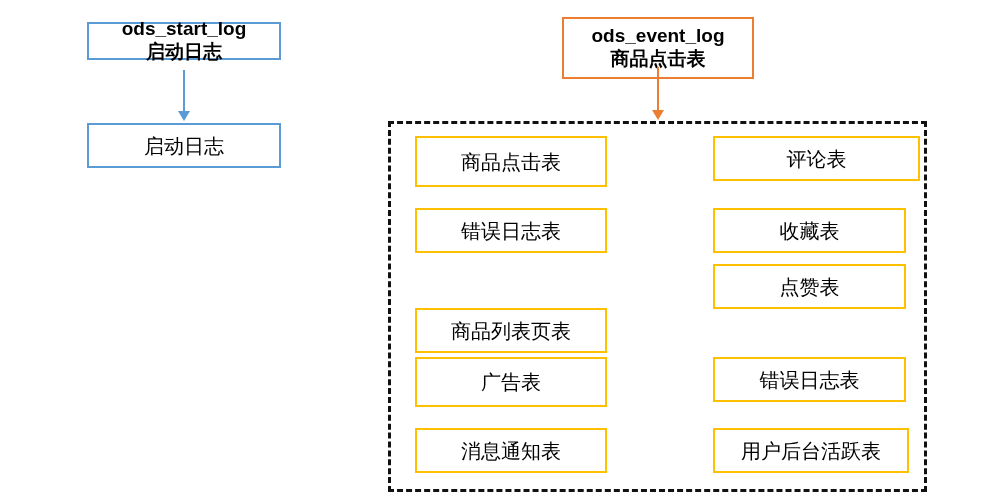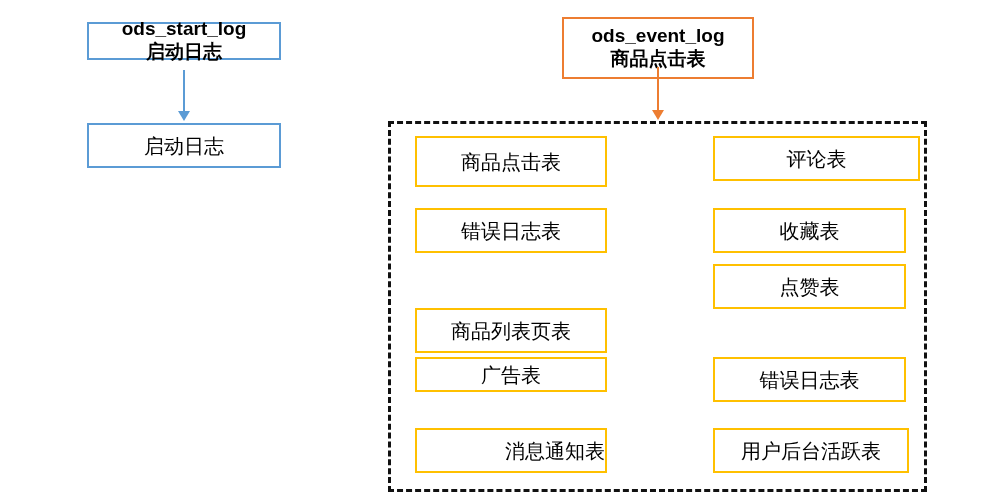--- a/index.html
+++ b/index.html
@@ -90,24 +90,24 @@
 
   <div class="box gold-border table-box" style="left:415px; top:136px; width:192px; height:51px;">
     <div>商品点击表</div>
   </div>
   <div class="box gold-border table-box" style="left:415px; top:208px; width:192px; height:45px;">
     <div>错误日志表</div>
   </div>
   <div class="box gold-border table-box" style="left:415px; top:280px; width:192px; height:45px;margin-top:28px;">
     <div>商品列表页表</div>
   </div>
-  <div class="box gold-border table-box" style="left:415px; top:357px; width:192px; height:35px;">
+  <div class="box gold-border table-box" style="left:415px; top:357px; width:192px; height:50px;">
     <div>广告表</div>
   </div>
-  <div class="box gold-border table-box" style="left:415px; top:428px; width:192px; height:45px;align-items:flex-end;">
+  <div class="box gold-border table-box" style="left:415px; top:428px; width:192px; height:45px;">
     <div>消息通知表</div>
   </div>
 
   <div class="box gold-border table-box" style="left:713px; top:136px; width:207px; height:45px;">
     <div>评论表</div>
   </div>
   <div class="box gold-border table-box" style="left:713px; top:208px; width:193px; height:45px;">
     <div>收藏表</div>
   </div>
   <div class="box gold-border table-box" style="left:713px; top:264px; width:193px; height:45px;">

